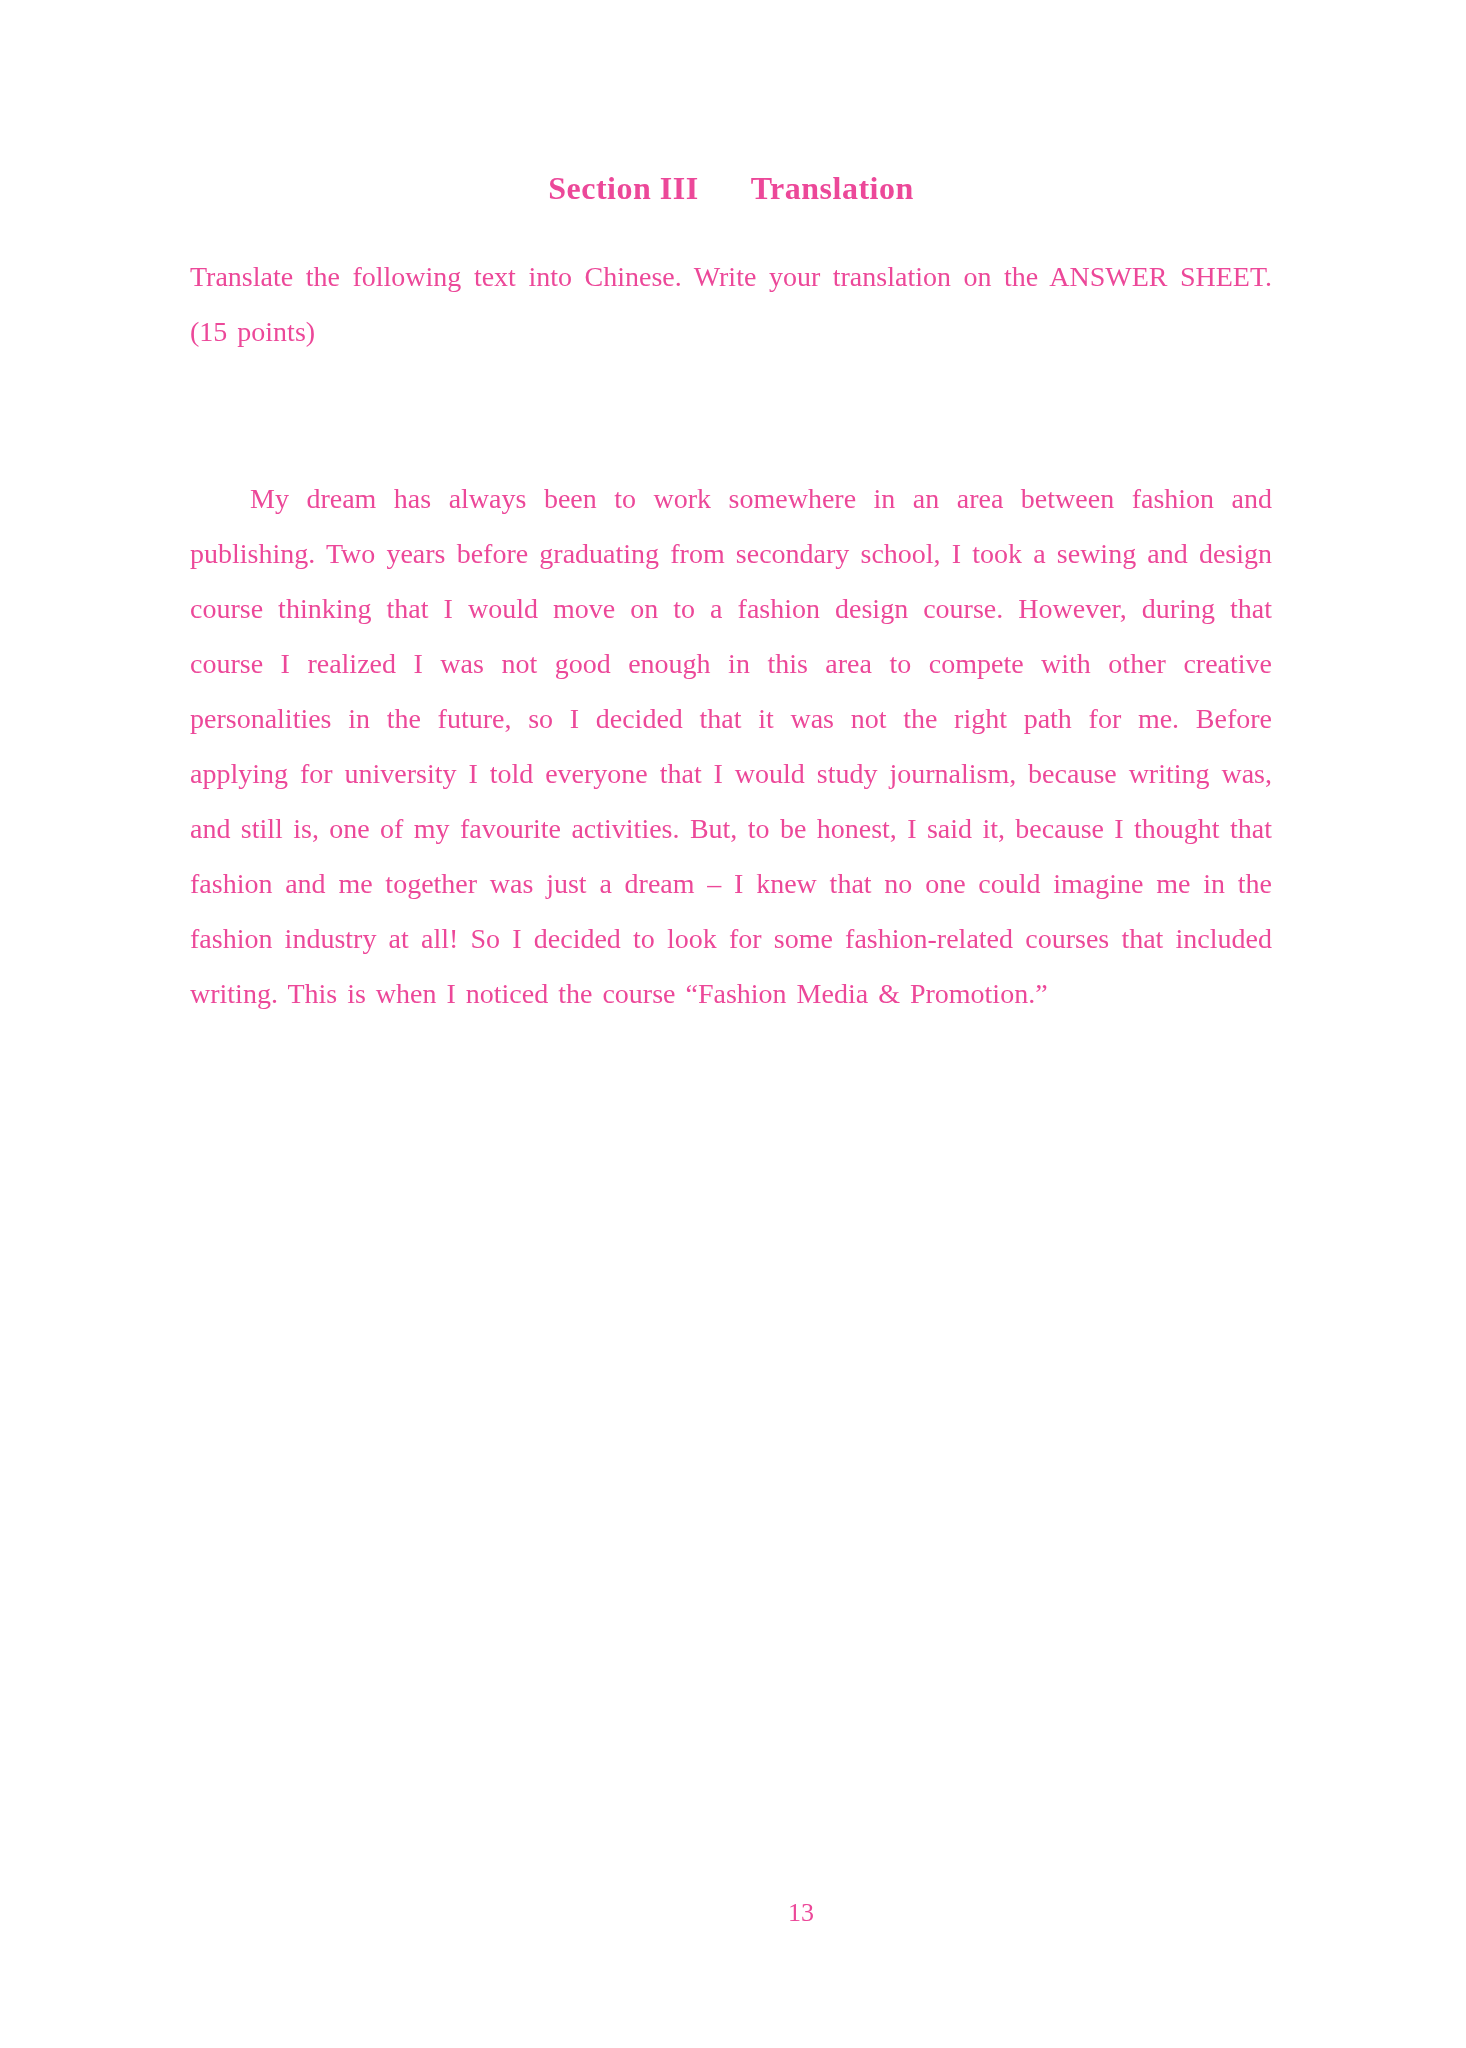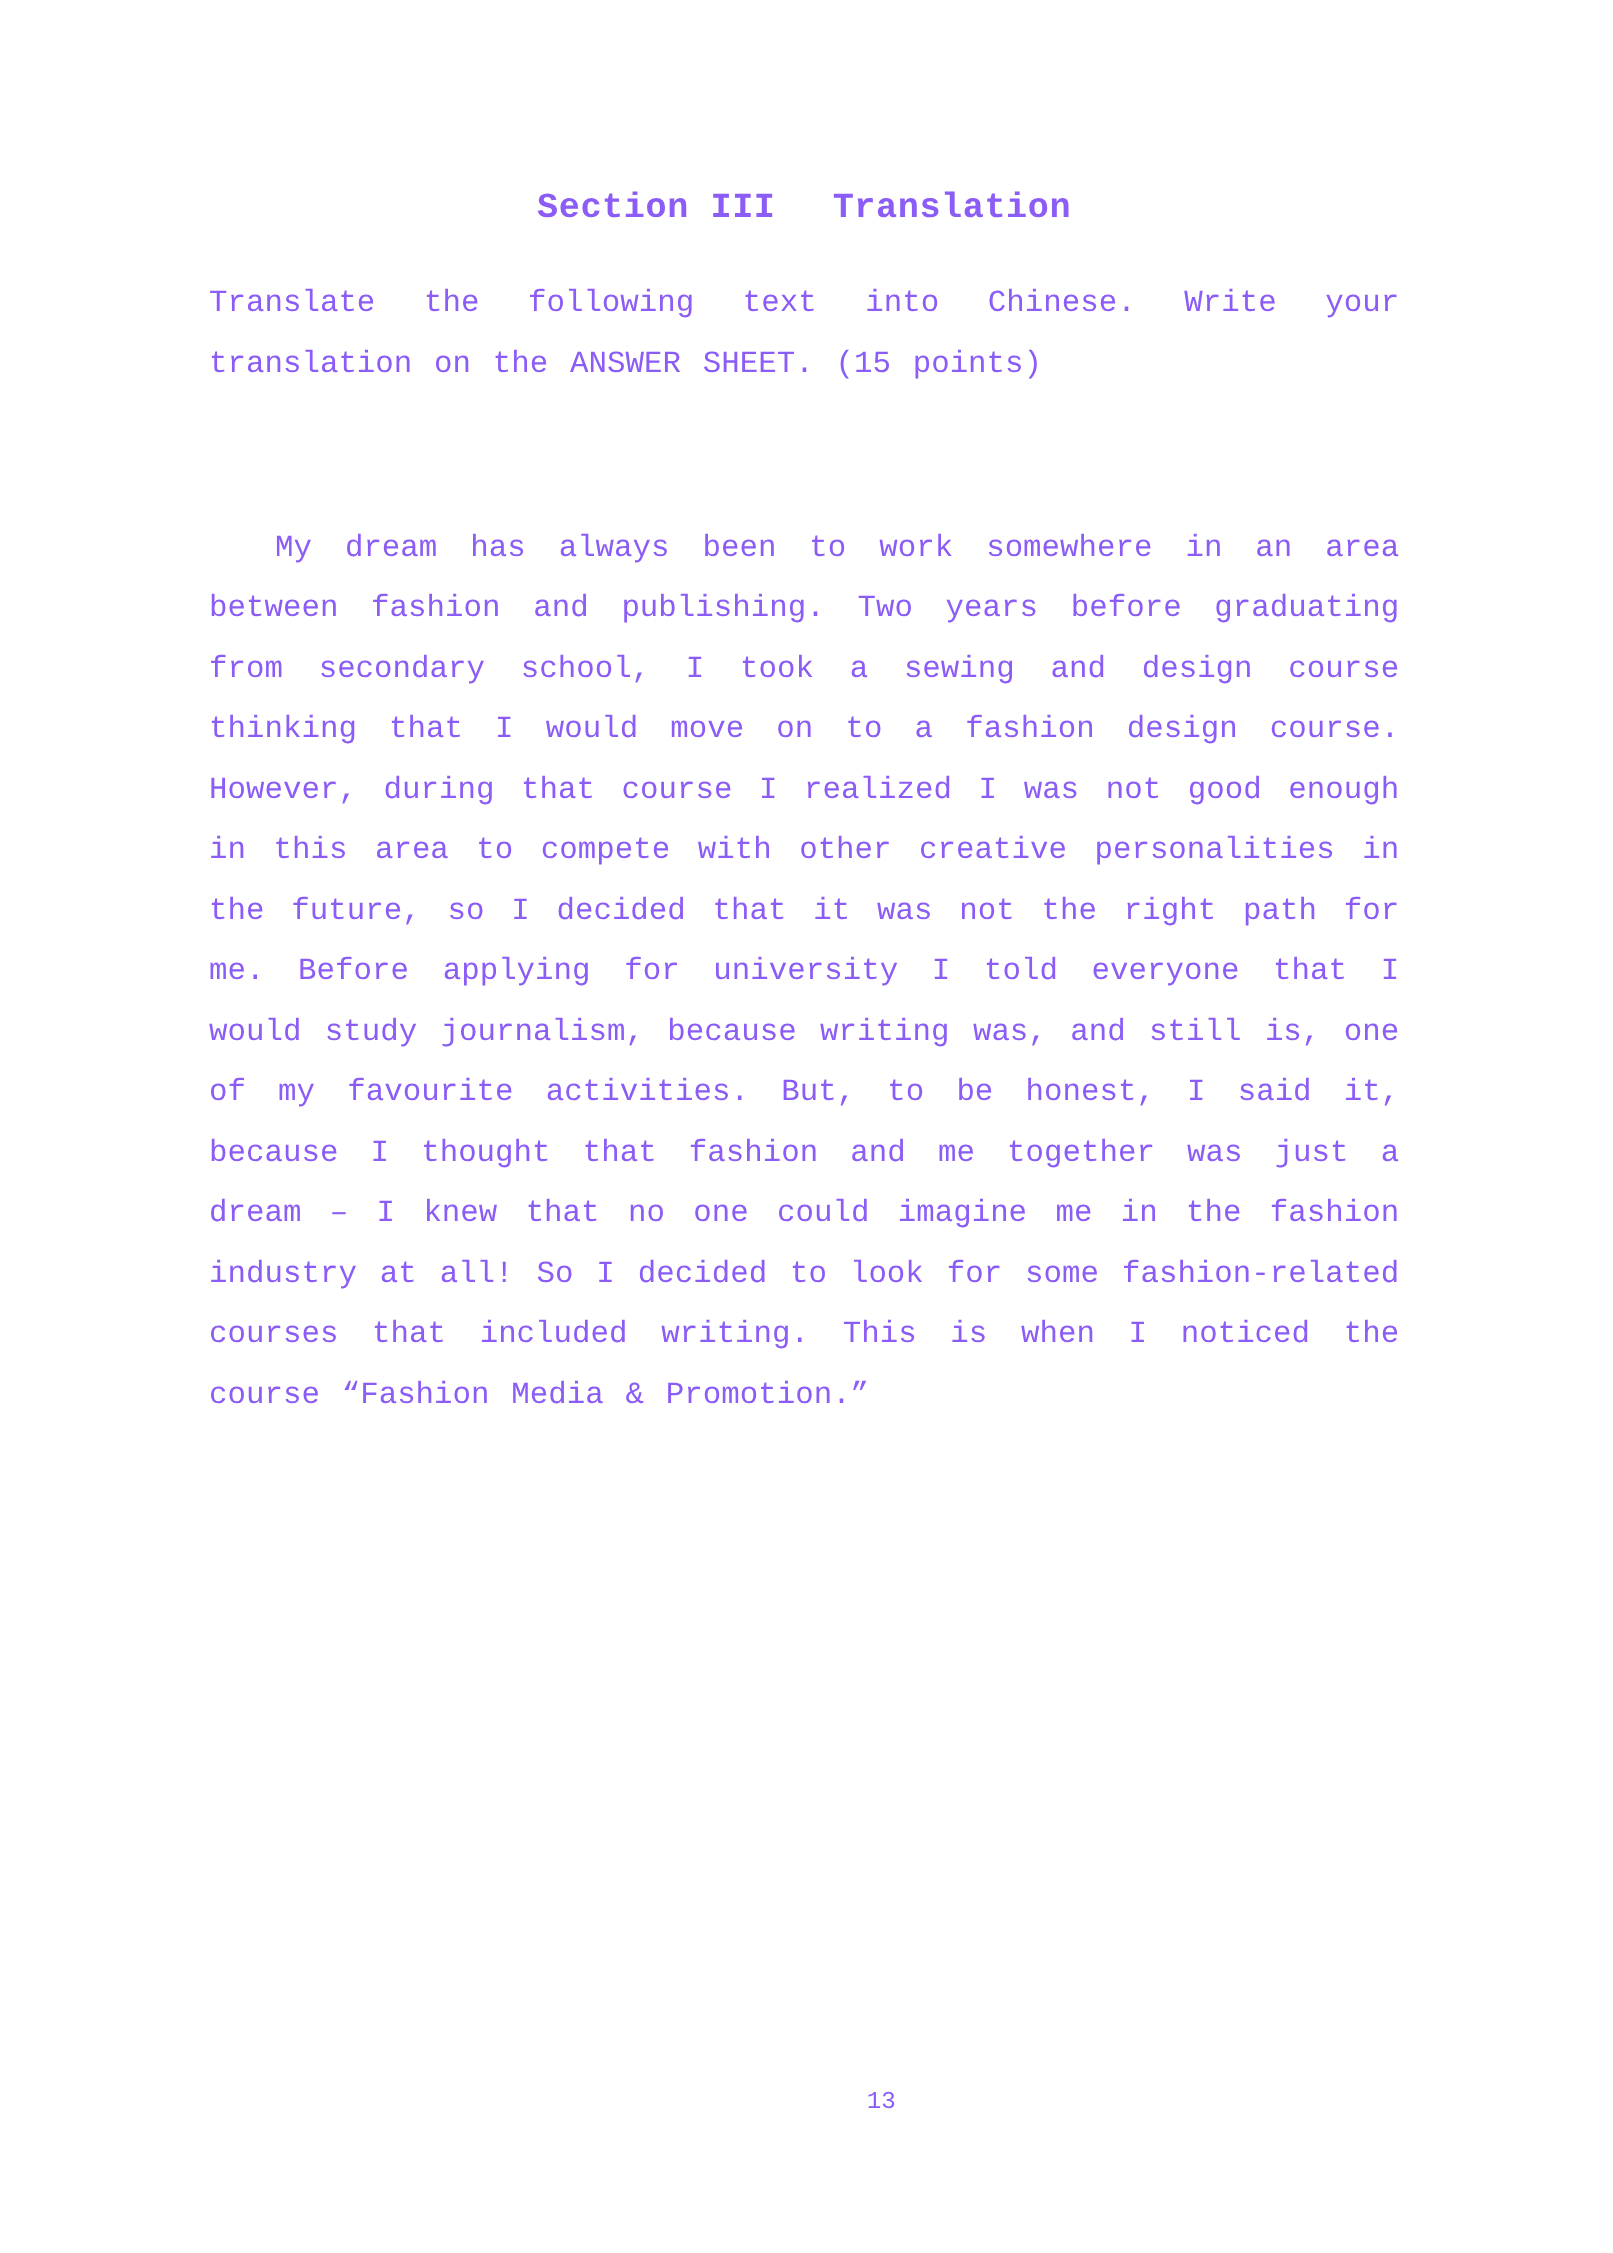--- a/index.html
+++ b/index.html
@@ -5,22 +5,22 @@
   html, body {
     margin: 0;
     padding: 0;
     background: #ffffff;
   }
   #page {
     position: relative;
     width: 1466px;
     height: 2048px;
     background: #ffffff;
-    font-family: Liberation Mono, monospace;
-    color: #8b5cf6;
+    font-family: Liberation Serif, serif;
+    color: #ec4899;
     overflow: hidden;
   }
   #content {
     position: absolute;
     left: 190px;
     top: 0;
     width: 1082px;
   }
   .section-title {
     margin-top: 170px;
@@ -51,21 +51,21 @@
     font-size: 28px;
     line-height: 55px;
     text-align: justify;
     word-spacing: 3px;
     text-indent: 60px;
   }
   .page-number {
     position: absolute;
     top: 1898px;
     left: 788px;
-    font-size: 22px;
+    font-size: 26px;
   }
 </style>
 </head>
 <body>
 
 <div id="page">
   <div id="content">
 
     <div class="section-title">
       <span>Section III</span><span class="gap"></span><span>Translation</span>

